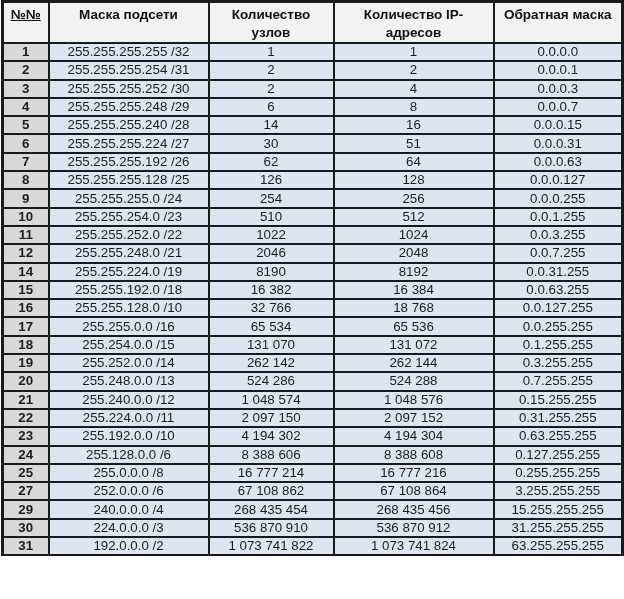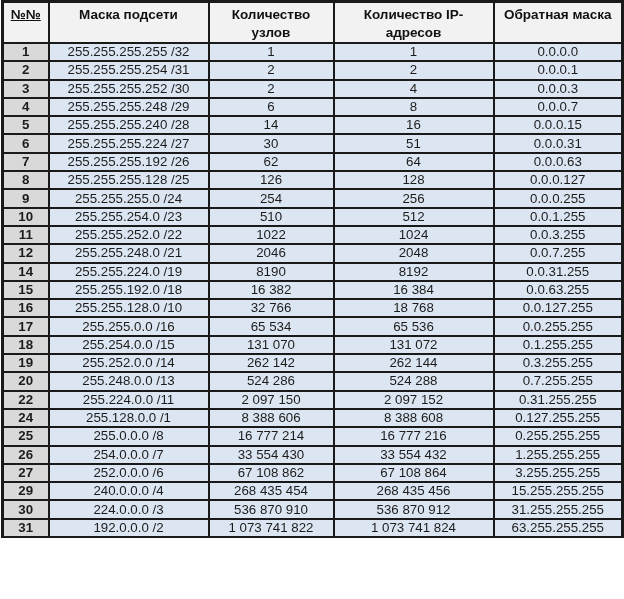--- a/index.html
+++ b/index.html
@@ -211,48 +211,55 @@
           <td>0.3.255.255</td>
         </tr>
         <tr>
           <td class="num-cell">20</td>
           <td>255.248.0.0 /13</td>
           <td>524 286</td>
           <td>524 288</td>
           <td>0.7.255.255</td>
         </tr>
         <tr>
+          <td class="num-cell">21</td>
+          <td>255.240.0.0 /12</td>
+          <td>1 048 574</td>
+          <td>1 048 576</td>
+          <td>0.15.255.255</td>
+        </tr>
+        <tr>
           <td class="num-cell">22</td>
           <td>255.224.0.0 /11</td>
           <td>2 097 150</td>
           <td>2 097 152</td>
           <td>0.31.255.255</td>
         </tr>
         <tr>
+          <td class="num-cell">23</td>
+          <td>255.192.0.0 /10</td>
+          <td>4 194 302</td>
+          <td>4 194 304</td>
+          <td>0.63.255.255</td>
+        </tr>
+        <tr>
           <td class="num-cell">24</td>
-          <td>255.128.0.0 /1</td>
+          <td>255.128.0.0 /6</td>
           <td>8 388 606</td>
           <td>8 388 608</td>
           <td>0.127.255.255</td>
         </tr>
         <tr>
           <td class="num-cell">25</td>
           <td>255.0.0.0 /8</td>
           <td>16 777 214</td>
           <td>16 777 216</td>
           <td>0.255.255.255</td>
         </tr>
         <tr>
-          <td class="num-cell">26</td>
-          <td>254.0.0.0 /7</td>
-          <td>33 554 430</td>
-          <td>33 554 432</td>
-          <td>1.255.255.255</td>
-        </tr>
-        <tr>
           <td class="num-cell">27</td>
           <td>252.0.0.0 /6</td>
           <td>67 108 862</td>
           <td>67 108 864</td>
           <td>3.255.255.255</td>
         </tr>
         <tr>
           <td class="num-cell">29</td>
           <td>240.0.0.0 /4</td>
           <td>268 435 454</td>

